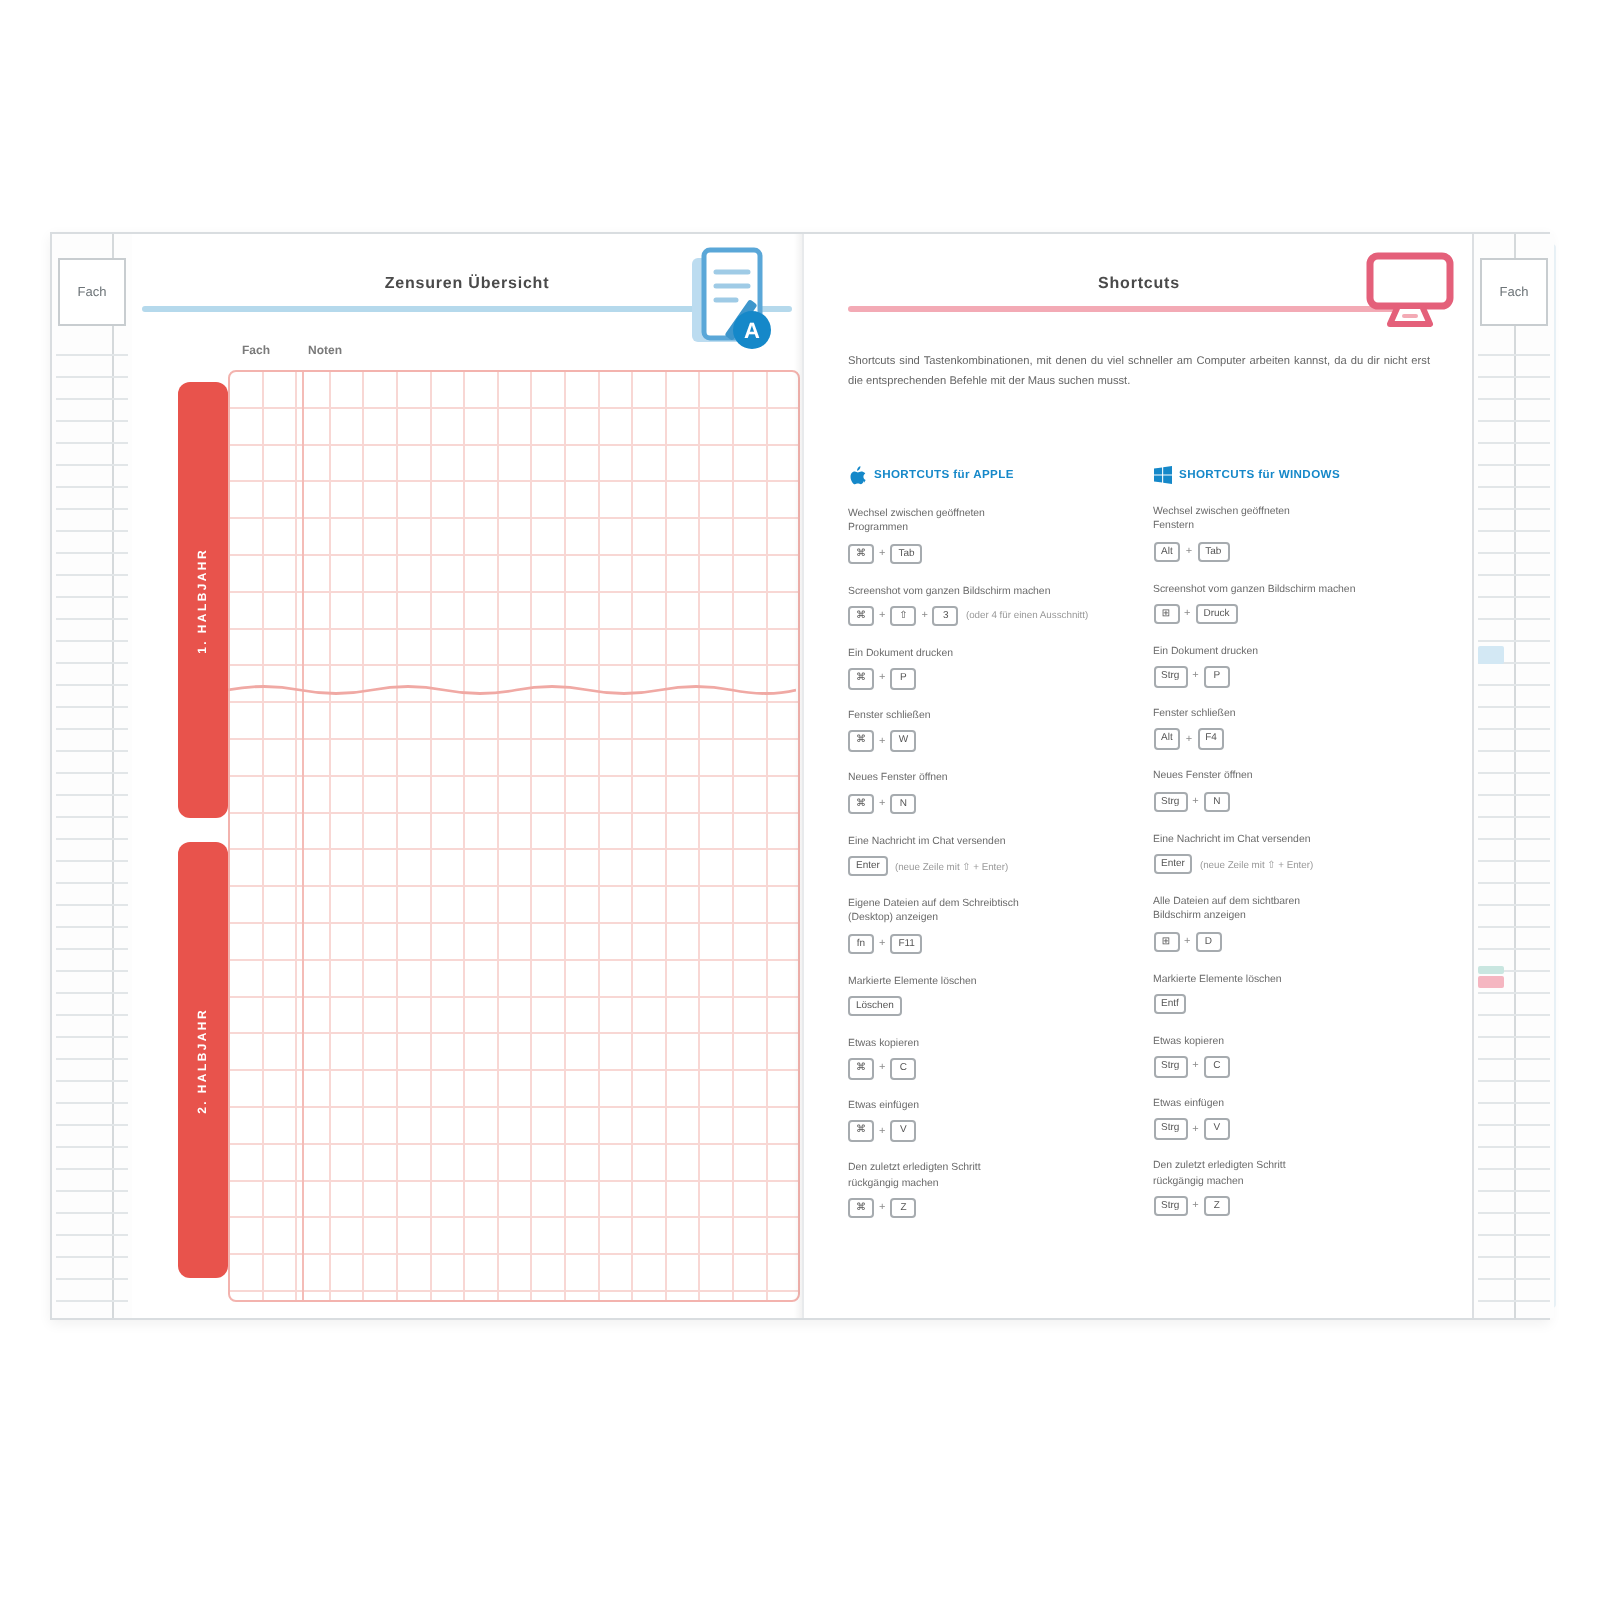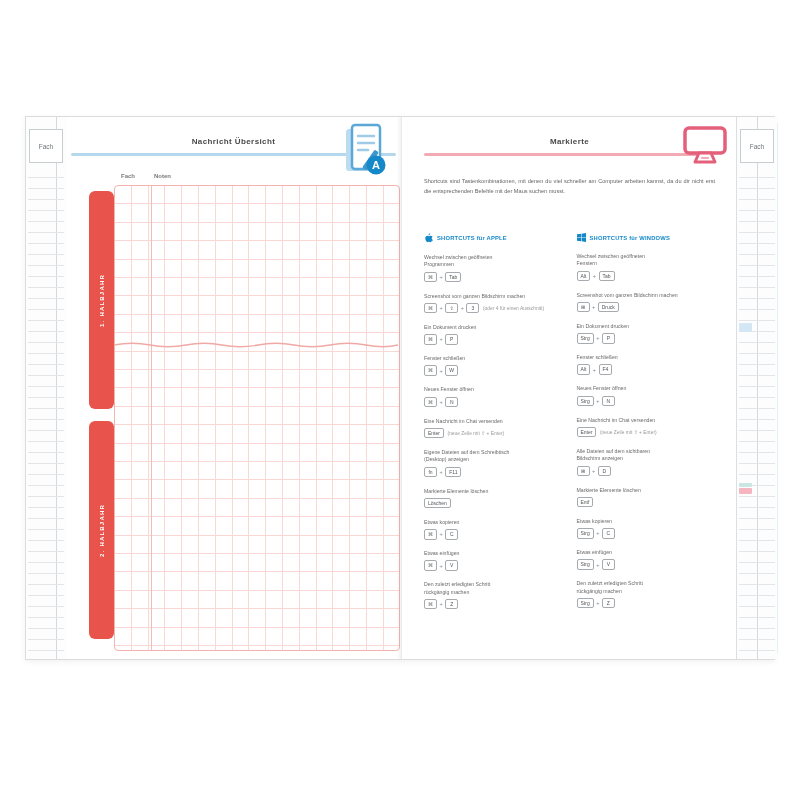--- a/index.html
+++ b/index.html
@@ -73,21 +73,21 @@
 
   <div id="spread">
 
     <div class="strip" id="strip-left">
       <div class="edge-tab">Fach</div>
       <div class="vline" style="left:30px;"></div>
       <div class="lines"></div>
     </div>
 
     <div class="page" id="page-left">
-      <div class="page-title">Nachricht Übersicht</div>
+      <div class="page-title">Zensuren Übersicht</div>
       <div class="rule" id="rule-blue"></div>
 
       <svg id="report-icon" viewBox="0 0 44 56">
         <rect x="2" y="6" width="28" height="42" rx="3" fill="#bcdcf0"></rect>
         <rect x="8" y="2" width="28" height="44" rx="3" fill="#ffffff" stroke="#5aa7d8" stroke-width="2.5"></rect>
         <path d="M14 13h16 M14 20h16 M14 27h10" stroke="#9fcbe6" stroke-width="2.5" stroke-linecap="round" fill="none"></path>
         <rect x="24" y="26" width="5" height="22" rx="1.5" transform="rotate(35 26.5 37)" fill="#3d96cc"></rect>
         <circle cx="32" cy="42" r="9.5" fill="#1588c9"></circle>
         <text x="32" y="46" font-size="11" font-weight="bold" fill="#ffffff" text-anchor="middle" font-family="Liberation Sans, sans-serif">A</text>
       </svg>
@@ -107,21 +107,21 @@
         <span>1. HALBJAHR</span>
       </div>
       <div class="sem-tab" id="sem-tab-2">
         <span>2. HALBJAHR</span>
       </div>
     </div>
 
     <div id="spine"></div>
 
     <div class="page" id="page-right">
-      <div class="page-title">Markierte</div>
+      <div class="page-title">Shortcuts</div>
       <div class="rule" id="rule-pink"></div>
 
       <svg id="monitor-icon" viewBox="0 0 46 40">
         <rect x="3" y="3" width="40" height="25" rx="4" fill="#ffffff" stroke="#e4607a" stroke-width="3.5"></rect>
         <path d="M17 28 L29 28 L33 37 L13 37 Z" fill="#ffffff" stroke="#e4607a" stroke-width="3" stroke-linejoin="round"></path>
         <path d="M20 33 h6" stroke="#f3aab5" stroke-width="2" stroke-linecap="round"></path>
       </svg>
 
       <div id="intro">Shortcuts sind Tastenkombinationen, mit denen du viel schneller am Computer arbeiten kannst, da du dir nicht erst die entsprechenden Befehle mit der Maus suchen musst.</div>
 

